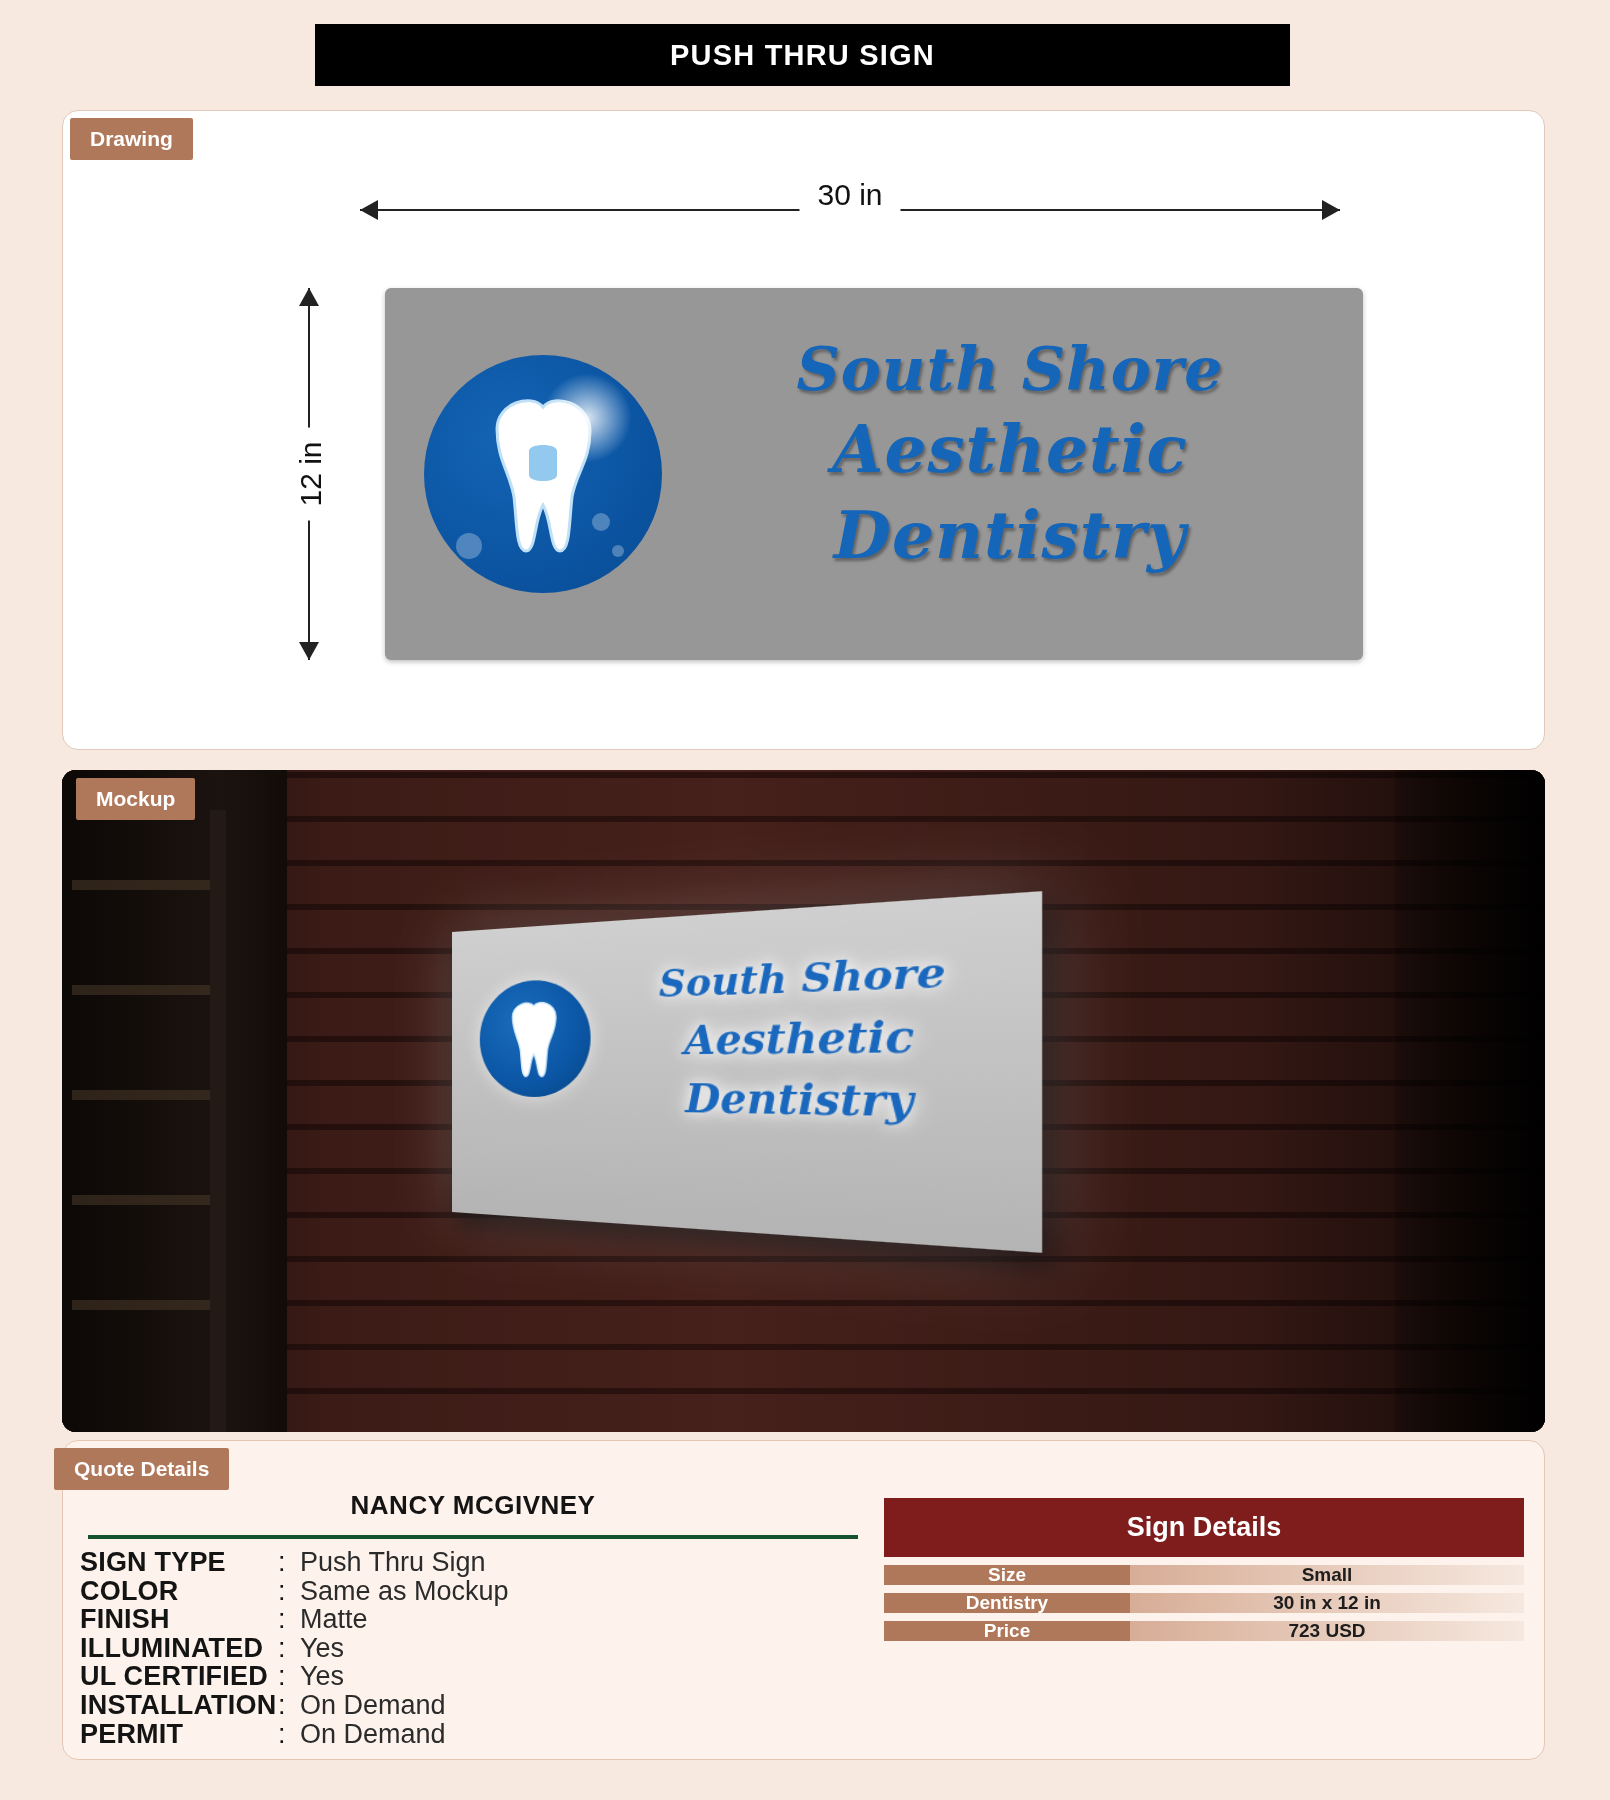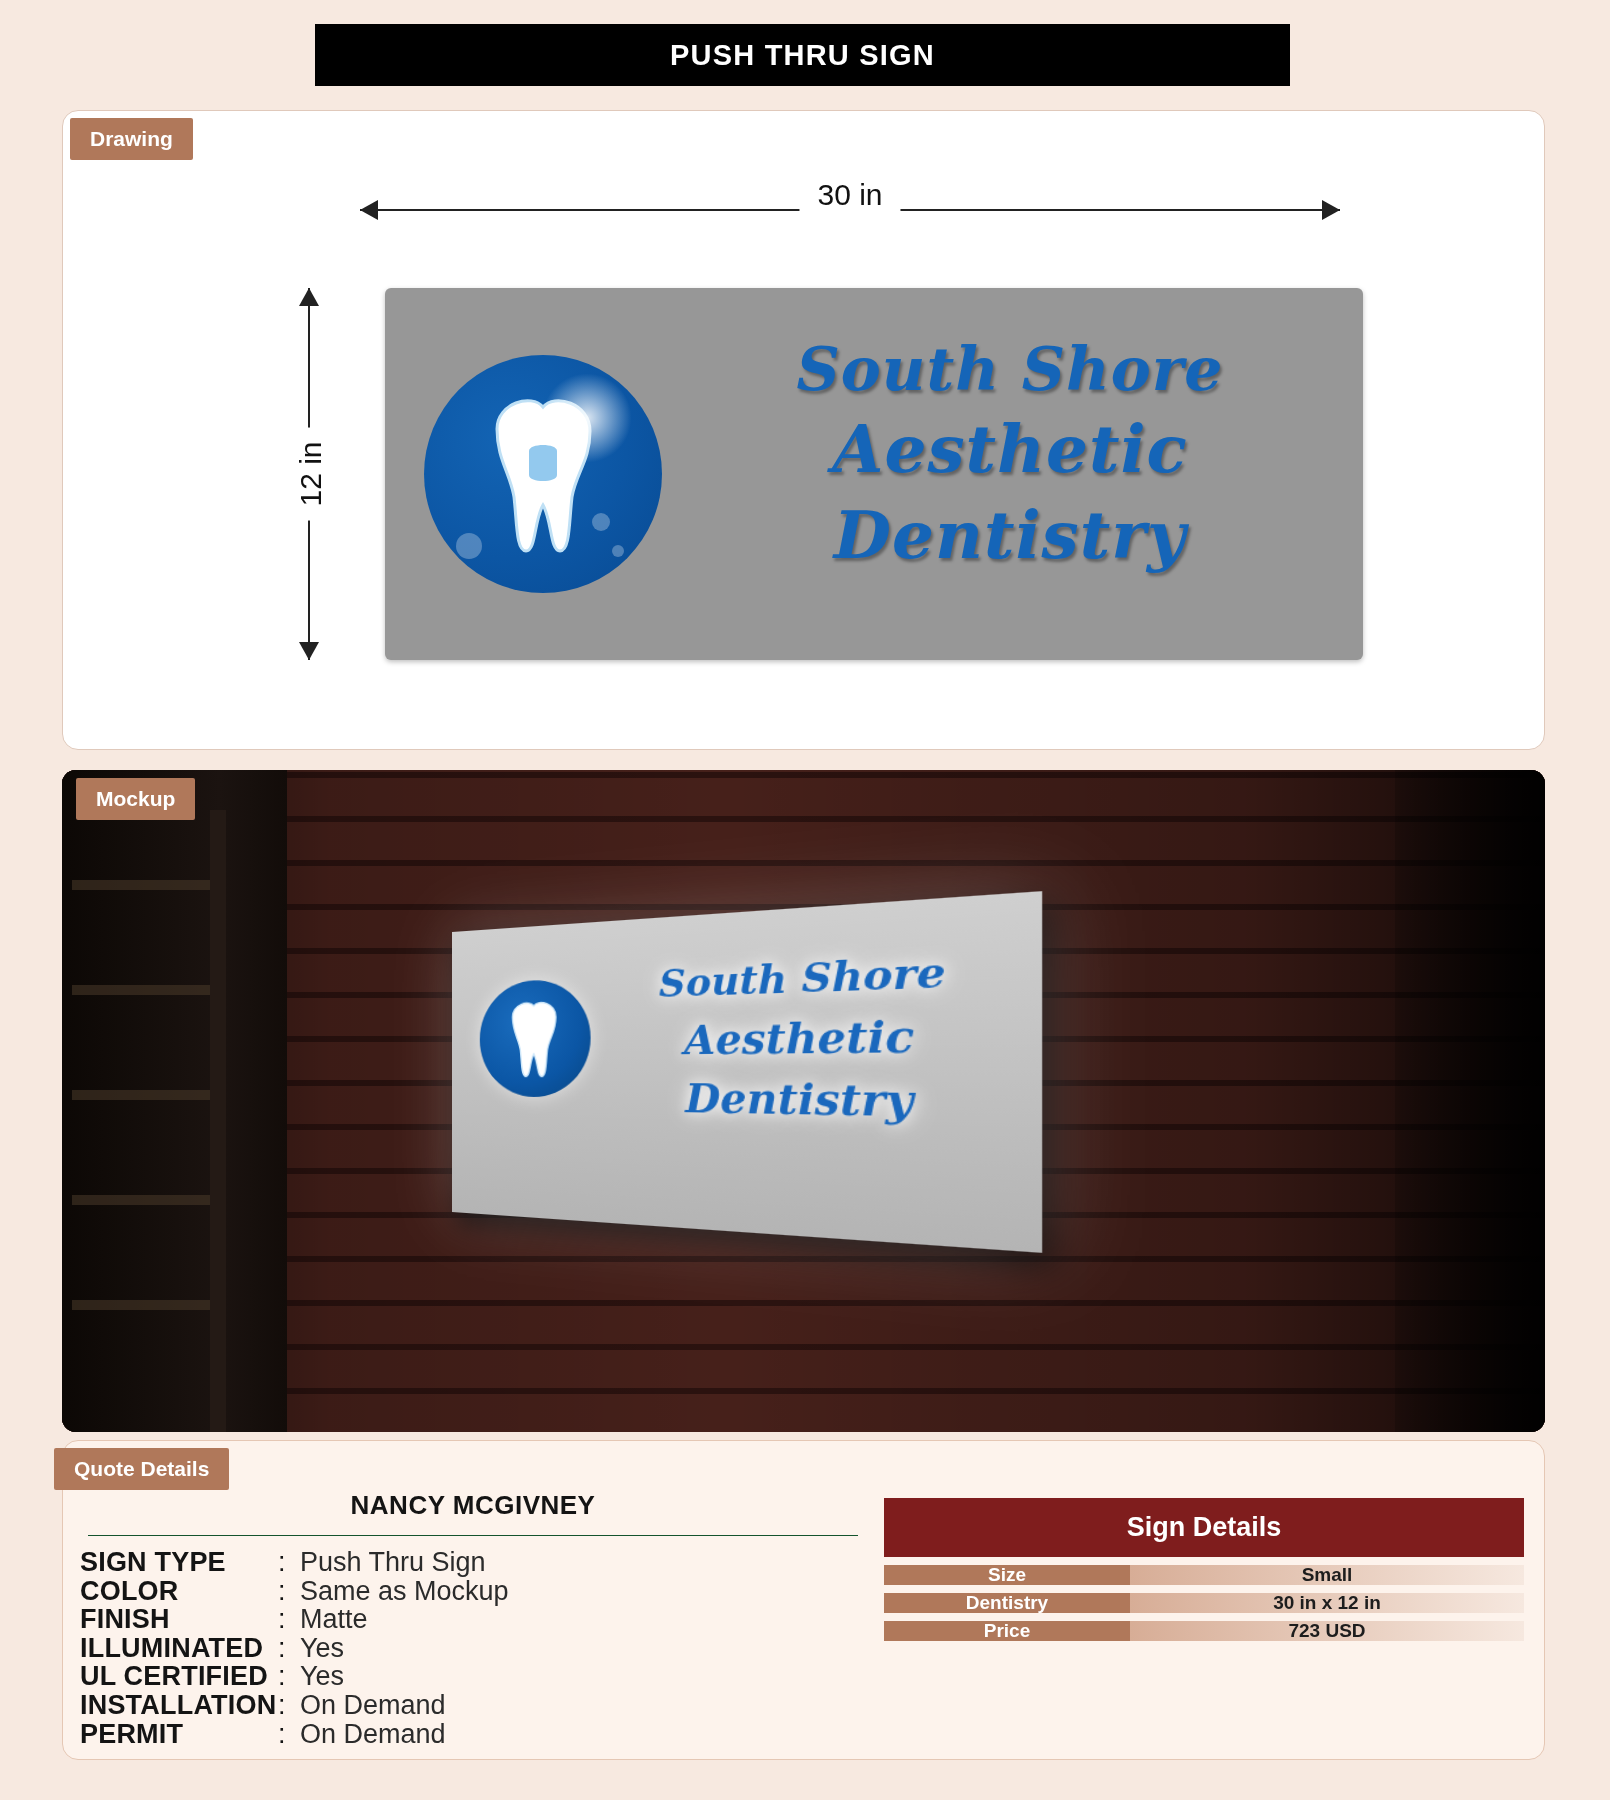--- a/index.html
+++ b/index.html
@@ -271,21 +271,21 @@
     position: absolute;
     left: 88px;
     top: 1490px;
     width: 770px;
     text-align: center;
     font-size: 26px;
     font-weight: bold;
     color: #141414;
     letter-spacing: 0.5px;
     padding-bottom: 14px;
-    border-bottom: 1px solid #14532d;
+    border-bottom: 4px solid #14532d;
   }
 
   .spec-list {
     position: absolute;
     left: 80px;
     top: 1548px;
     width: 790px;
   }
   .spec-row {
     display: flex;

